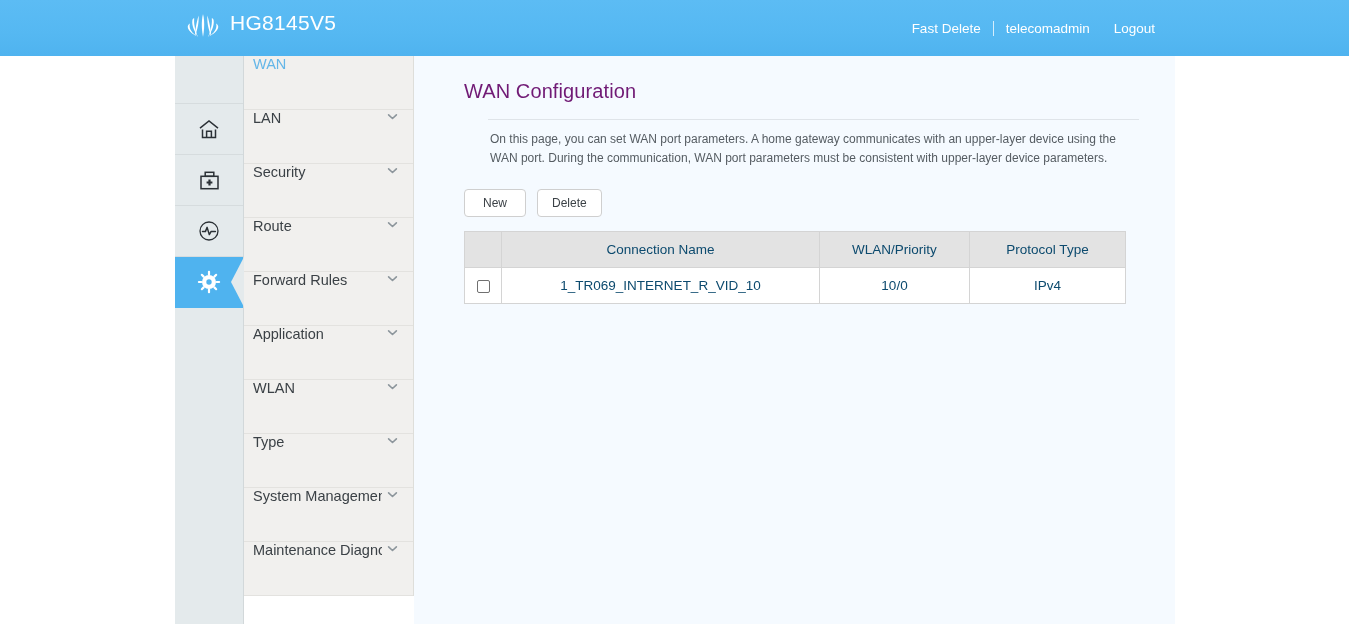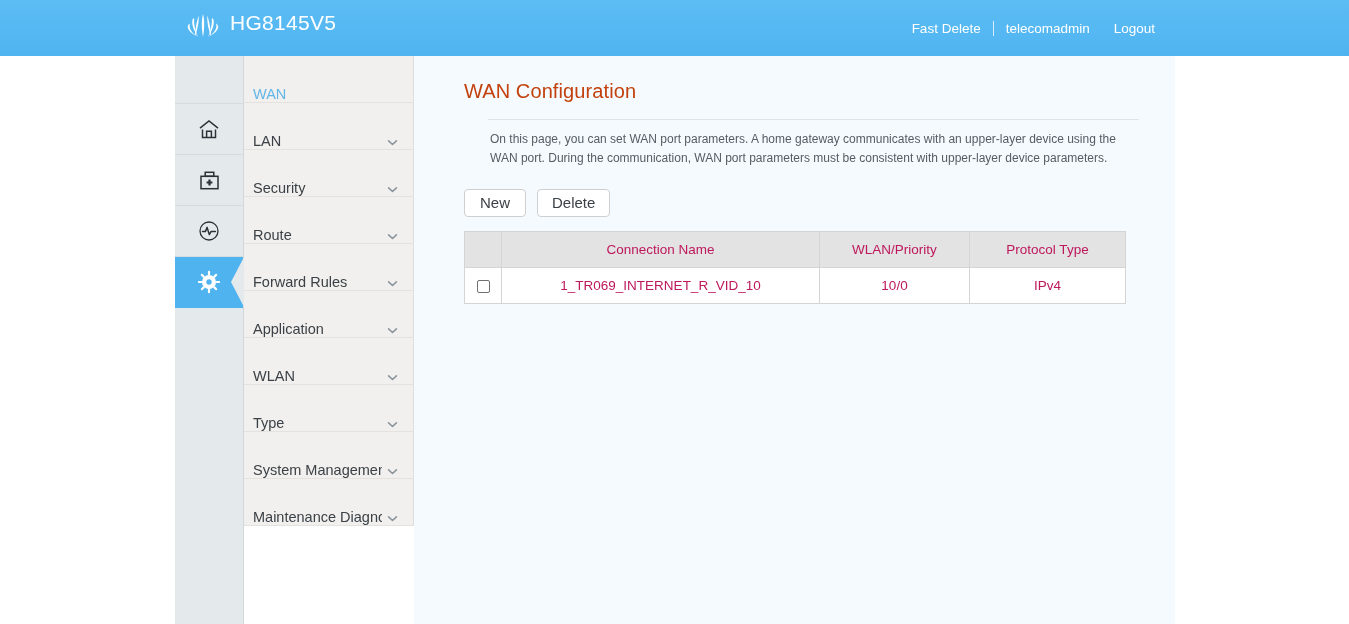--- a/index.html
+++ b/index.html
@@ -93,23 +93,23 @@
   
   .menu {
     position: absolute;
     left: 244px; top: 0;
     width: 170px;
     background: #f1f0ee;
     border-right: 1px solid #dededa;
   }
   .menu-item {
     position: relative;
-    height: 47px;
+    height: 54px;
     display: flex;
-    align-items: flex-end;
+    align-items: flex-start;
     padding: 0 14px 0 9px;
     border-bottom: 1px solid #e3e2df;
     font-size: 14.5px;
     color: #3b4146;
     cursor: pointer;
     white-space: nowrap;
   }
   .menu-item .mi-label { flex: 1 1 auto; overflow: hidden; }
   .menu-item.selected { color: #64b6e8; }
   .menu-item .chev {
@@ -122,21 +122,21 @@
   
   .content {
     position: absolute;
     left: 414px; top: 0;
     width: 761px; height: 568px;
     background: #f5faff;
     padding: 24px 36px 0 50px;
   }
   .page-title {
     font-size: 20px;
-    color: #c2410c;
+    color: #701a75;
     font-weight: normal;
     margin: 0 0 16px 0;
     letter-spacing: .1px;
   }
   .desc-box {
     border-top: 1px solid #dfe4e9;
     padding: 10px 2px 12px 2px;
     font-size: 12px;
     line-height: 1.55;
     color: #555c62;
@@ -148,37 +148,37 @@
     display: flex;
     gap: 11px;
   }
   .btn {
     min-width: 62px;
     height: 28px;
     padding: 0 14px;
     background: #ffffff;
     border: 1px solid #cfcfcf;
     border-radius: 4px;
-    font-size: 15px;
+    font-size: 12px;
     color: #3b4146;
     font-family: "Liberation Sans", sans-serif;
     cursor: pointer;
     line-height: 26px;
   }
   .wan-table {
     border-collapse: collapse;
     width: 661px;
     background: #ffffff;
     table-layout: fixed;
   }
   .wan-table th, .wan-table td {
     border: 1px solid #d4d4d4;
     font-weight: normal;
     font-size: 13.5px;
-    color: #be185d;
+    color: #0c4a6e;
     text-align: center;
   }
   .wan-table th { background: #e3e3e3; height: 36px; }
   .wan-table td { background: #ffffff; height: 36px; }
   .col-check { width: 37px; }
   .col-name  { width: 318px; }
   .col-vlan  { width: 150px; }
   .col-proto { width: 156px; }
   .row-check { text-align: center; }
   .cbx {

